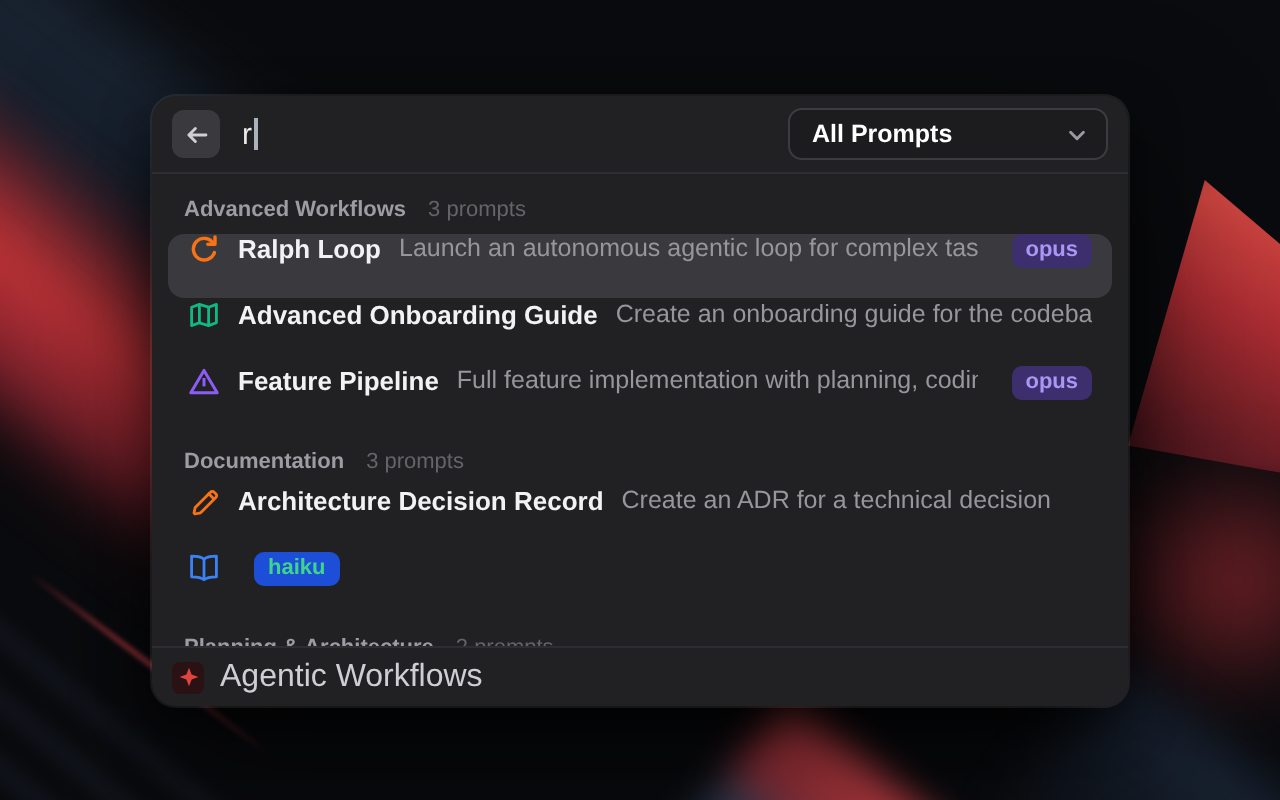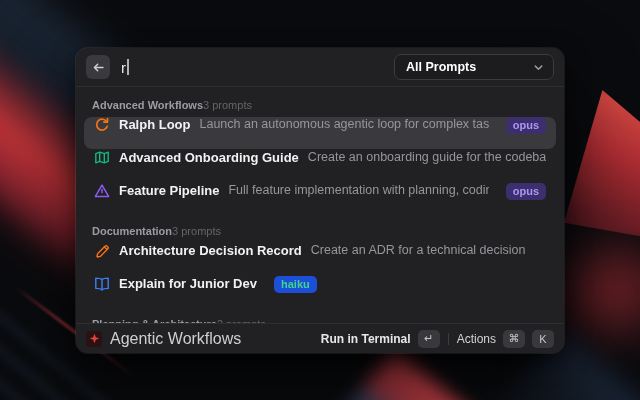--- a/index.html
+++ b/index.html
@@ -48,21 +48,21 @@
   .search-text{font-size:15px;color:#eaeaec;}
   .caret{display:inline-block;width:1.5px;height:16px;background:#a9b2bd;margin-left:1px;}
   .dropdown{margin-left:auto;flex:none;width:160px;height:26px;box-sizing:border-box;
     display:flex;align-items:center;justify-content:space-between;
     padding:0 9px 0 11px;border:1px solid #3c3c40;border-radius:7px;background:#1c1c1f;}
   .dropdown-label{font-size:12.5px;font-weight:700;color:#ffffff;}
   .dropdown svg{width:11px;height:11px;color:#9a9aa0;}
   .hdiv{height:1px;flex:none;background:#2e2e32;}
 
   .list{flex:1;padding:3px 8px 0;overflow:hidden;}
-  .section-header{display:flex;align-items:flex-end;padding:9px 8px 6px;}
+  .section-header{display:flex;align-items:flex-end;gap:11px;padding:9px 8px 6px;}
   .sec-label{font-size:11px;font-weight:700;color:#9c9ca2;}
   .sec-count{font-size:11px;color:#646469;}
   .row{height:32px;border-radius:8px;display:flex;align-items:flex-start;gap:9px;padding:0 10px;margin-bottom:1px;}
   .row.selected{background:#3a3a3e;}
   .row-icon{flex:none;width:16px;height:16px;display:flex;align-items:center;justify-content:center;}
   .row-icon svg{width:16px;height:16px;}
   .row-title{flex:none;font-size:13px;font-weight:700;color:#f2f2f4;white-space:nowrap;}
   .row-sub{flex:1;min-width:0;font-size:12.5px;color:#96969b;white-space:nowrap;overflow:hidden;}
   .badge{flex:none;margin-left:8px;font-size:11px;font-weight:600;padding:3px 7px;border-radius:5px;line-height:1;}
 
@@ -166,47 +166,34 @@
           <span class="row-title">Architecture Decision Record</span>
           <span class="row-sub">Create an ADR for a technical decision</span>
         </div>
         <div class="row">
           <span class="row-icon" style="color: rgb(59, 130, 246);">
             <svg viewBox="0 0 16 16" fill="none" stroke="currentColor" stroke-width="1.4" stroke-linejoin="round">
               <path d="M8 3.6C6.9 2.5 5 2.1 1.8 2.1v10.3c3.2 0 5.1.4 6.2 1.5 1.1-1.1 3-1.5 6.2-1.5V2.1C11 2.1 9.1 2.5 8 3.6z"></path>
               <path d="M8 3.6v10.3"></path>
             </svg>
           </span>
-          <span class="row-title">Explain for Junior Dev</span>
           <span class="badge" style="background: #1d4ed8; color: rgb(63, 212, 142);">haiku</span>
         </div>
         <div class="section-header">
           <span class="sec-label">Planning &amp; Architecture</span>
           <span class="sec-count">2 prompts</span>
         </div>
       </div>
 
     <div class="hdiv"></div>
 
     <div class="footer">
       <span class="app-chip">
         <svg viewBox="0 0 16 16">
             <path d="M8 1.2 9.9 6.1 14.8 8 9.9 9.9 8 14.8 6.1 9.9 1.2 8 6.1 6.1z" fill="#e0443e"></path>
           </svg>
       </span>
       <span class="app-name">Agentic Workflows</span>
 
-      <div class="footer-right">
-        <div class="action">
-          <span class="action-label">Run in Terminal</span>
-          <span class="key">↵</span>
-        </div>
-        <div class="vsep"></div>
-        <div class="action">
-          <span class="action-label dim">Actions</span>
-          <span class="key">⌘</span>
-          <span class="key">K</span>
-        </div>
-      </div>
     </div>
 
   </div>
 </div>
 
 </body></html>

